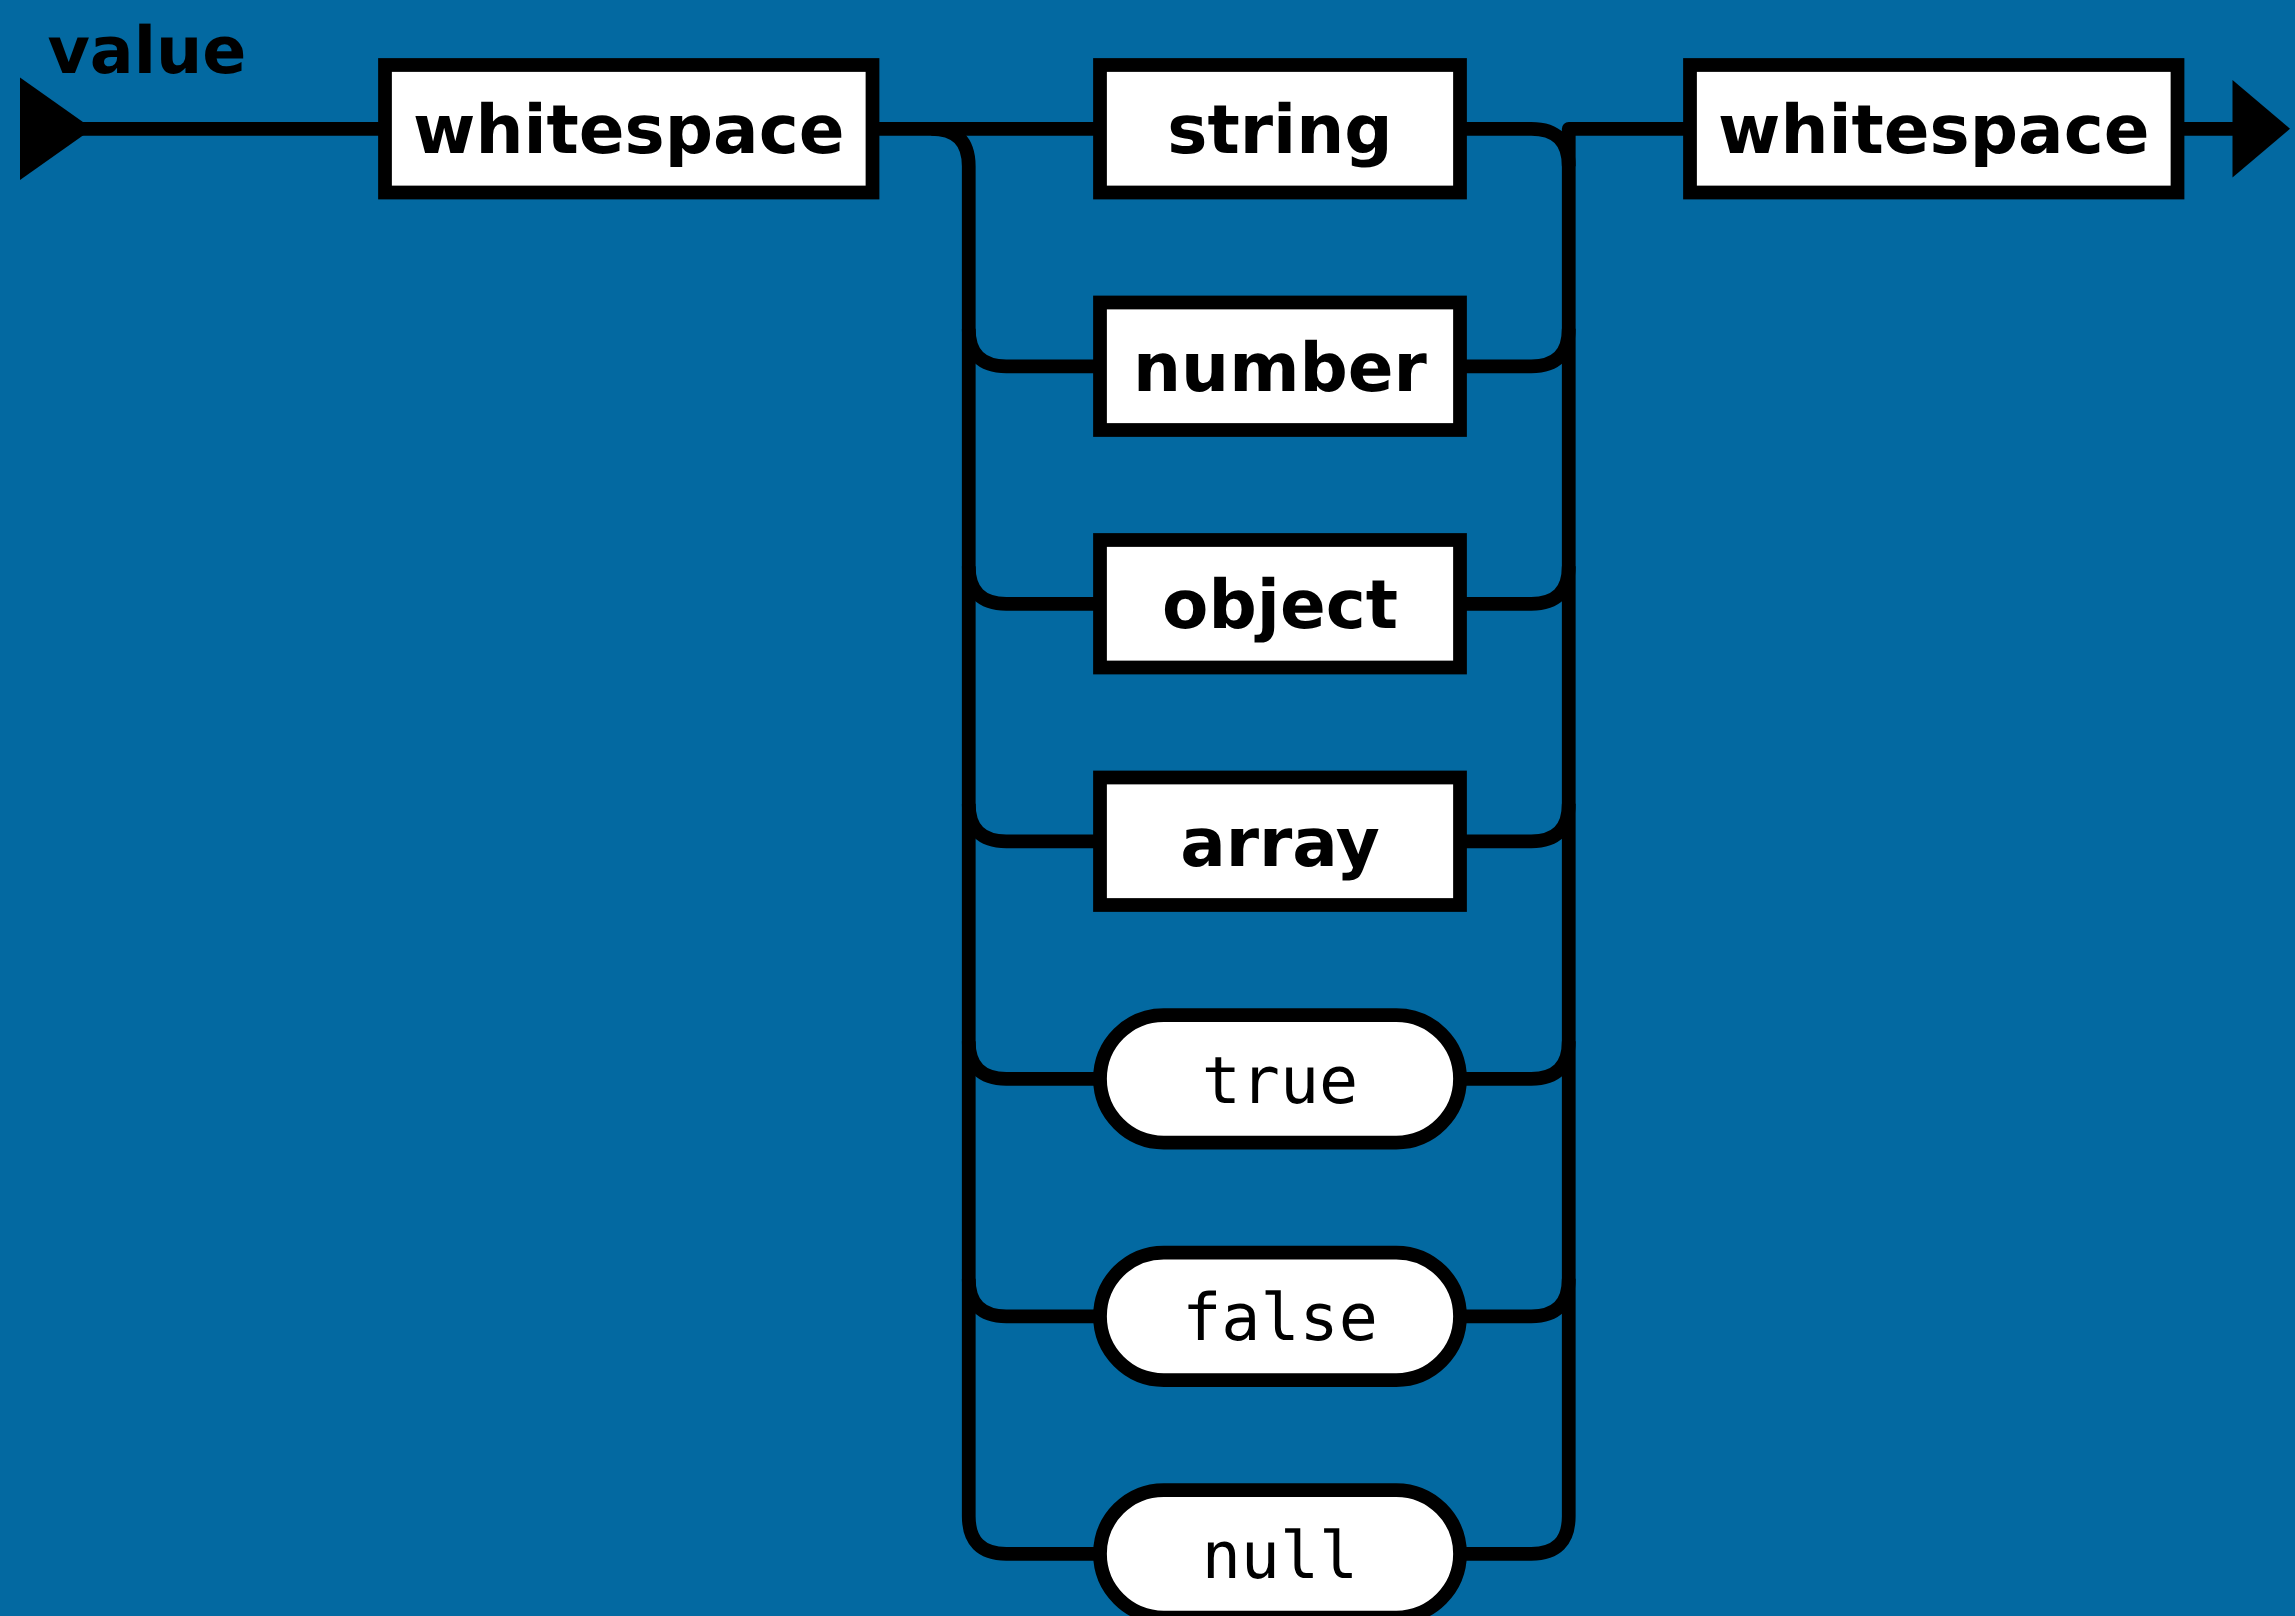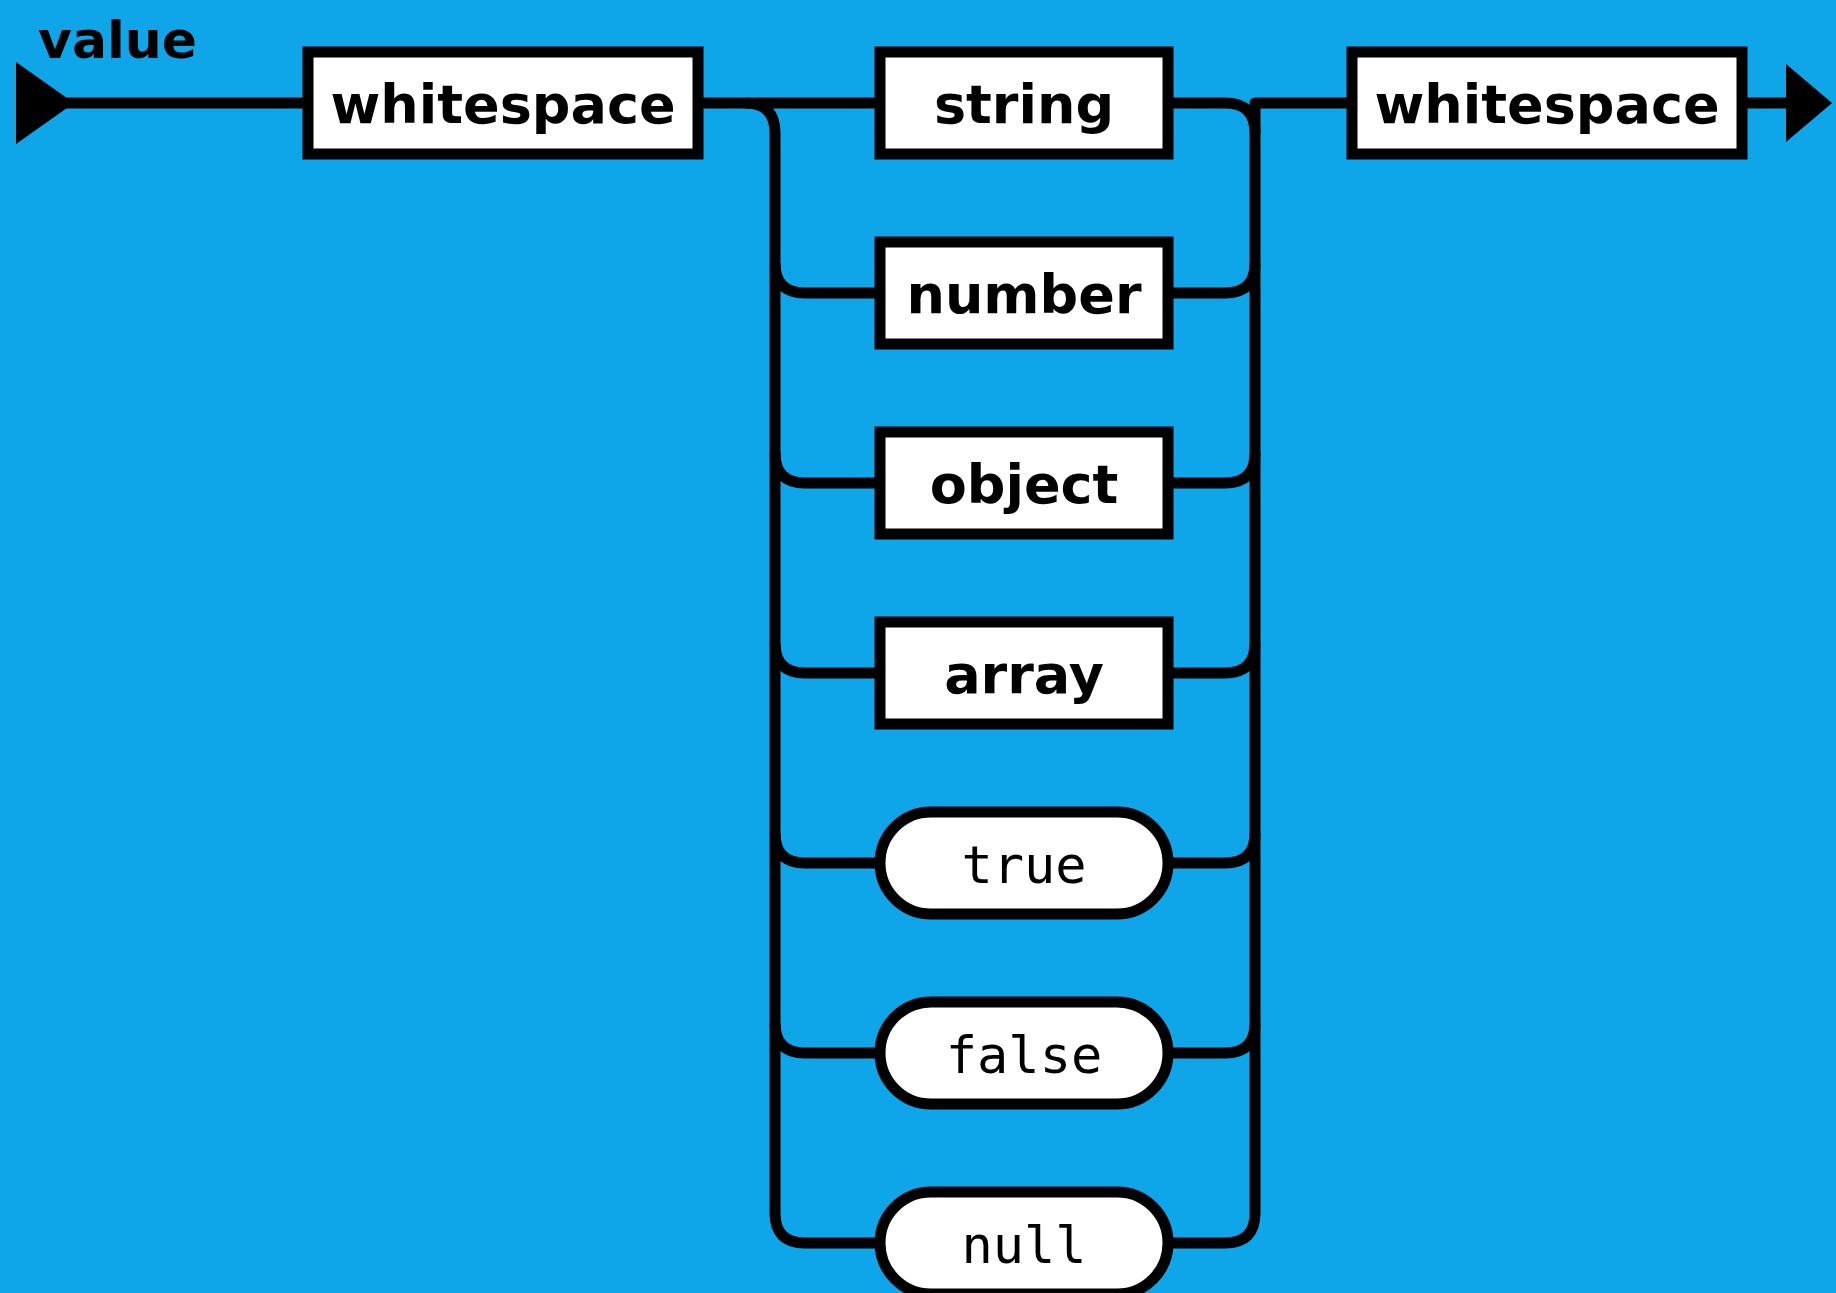--- a/index.html
+++ b/index.html
@@ -4,21 +4,21 @@
 <style>
   html, body {
     margin: 0;
     padding: 0;
     background: #faefe5;
   }
   #stage {
     position: relative;
     width: 1836px;
     height: 1293px;
-    background: #0ea5e9;
+    background: #0369a1;
     overflow: hidden;
   }
   svg#diagram {
     display: block;
     width: 1836px;
     height: 1293px;
   }
   .rail {
     fill: none;
     stroke: #000000;

